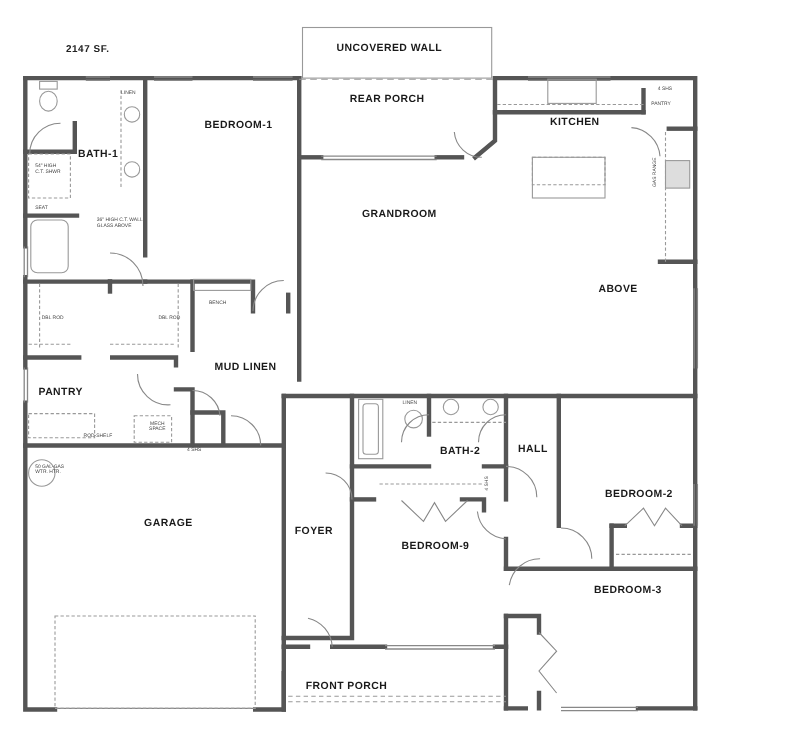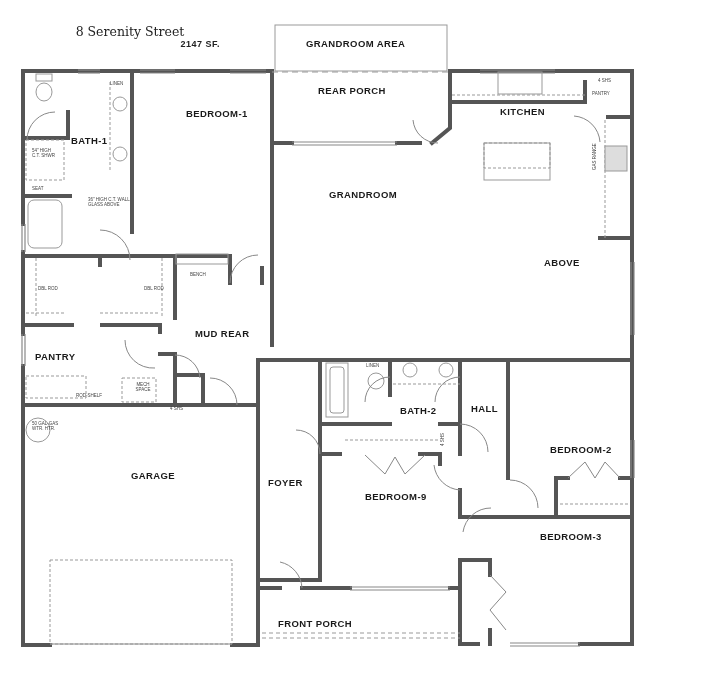--- a/index.html
+++ b/index.html
@@ -4,21 +4,21 @@
 <style>
   html, body { margin: 0; padding: 0; background: #ffffff; }
   body { width: 720px; height: 685px; position: relative; overflow: hidden; }
   .plan { position: absolute; left: 0; top: 0; width: 720px; height: 685px; }
   svg.walls { position: absolute; left: 0; top: 0; }
   .title {
     position: absolute; left: 60px; top: 24px; width: 140px; text-align: center;
     font-family: "DejaVu Serif", "Liberation Serif", serif; font-size: 12.5px; color: #222;
   }
   .subtitle {
-    position: absolute; left: 60px; top: 39px; width: 160px; text-align: right;
+    position: absolute; left: 60px; top: 39px; width: 160px; text-align: left;
     font-family: "Liberation Sans", sans-serif; font-size: 9px; font-weight: bold; color: #222;
     letter-spacing: 0.5px;
   }
   .room {
     position: absolute; font-family: "Liberation Sans", sans-serif; font-weight: bold;
     font-size: 9.5px; color: #1a1a1a; letter-spacing: 0.4px; white-space: nowrap;
   }
   .note {
     position: absolute; font-family: "Liberation Sans", sans-serif; font-size: 4.5px;
     color: #444; white-space: nowrap; line-height: 5px;
@@ -179,31 +179,30 @@
       <path d="M510 480 A28 28 0 0 1 538 508"></path>
       <path d="M463 532 A28 28 0 0 1 491 508"></path>
       <path d="M280 562 A28 28 0 0 1 302 588"></path>
 
       <path d="M365 455 L385 474 L395 457 L405 474 L425 455"></path>
       <path d="M568 478 L585 462 L595 478 L605 462 L620 478"></path>
       <path d="M490 575 L506 592 L490 610 L506 630"></path>
     </g>
   </svg>
 
-  <div class="title">8 Serenity Street</div>
   <div class="subtitle">2147 SF.</div>
 
-  <div class="room" style="left:306px;top:38px">GRANDROOM AREA</div>
+  <div class="room" style="left:306px;top:38px">UNCOVERED WALL</div>
   <div class="room" style="left:318px;top:85px">REAR PORCH</div>
   <div class="room" style="left:500px;top:106px">KITCHEN</div>
   <div class="room" style="left:186px;top:108px">BEDROOM-1</div>
   <div class="room" style="left:71px;top:135px">BATH-1</div>
   <div class="room" style="left:329px;top:189px">GRANDROOM</div>
   <div class="room" style="left:544px;top:257px">ABOVE</div>
-  <div class="room" style="left:195px;top:328px">MUD REAR</div>
+  <div class="room" style="left:195px;top:328px">MUD LINEN</div>
   <div class="room" style="left:35px;top:351px">PANTRY</div>
   <div class="room" style="left:131px;top:470px">GARAGE</div>
   <div class="room" style="left:268px;top:477px">FOYER</div>
   <div class="room" style="left:400px;top:405px">BATH-2</div>
   <div class="room" style="left:471px;top:403px">HALL</div>
   <div class="room" style="left:550px;top:444px">BEDROOM-2</div>
   <div class="room" style="left:540px;top:531px">BEDROOM-3</div>
   <div class="room" style="left:365px;top:491px">BEDROOM-9</div>
   <div class="room" style="left:278px;top:618px">FRONT PORCH</div>
 

